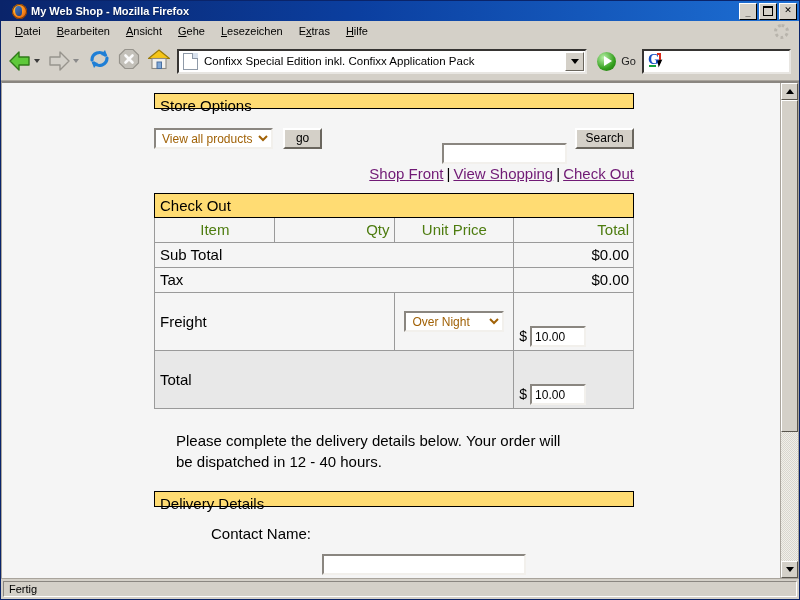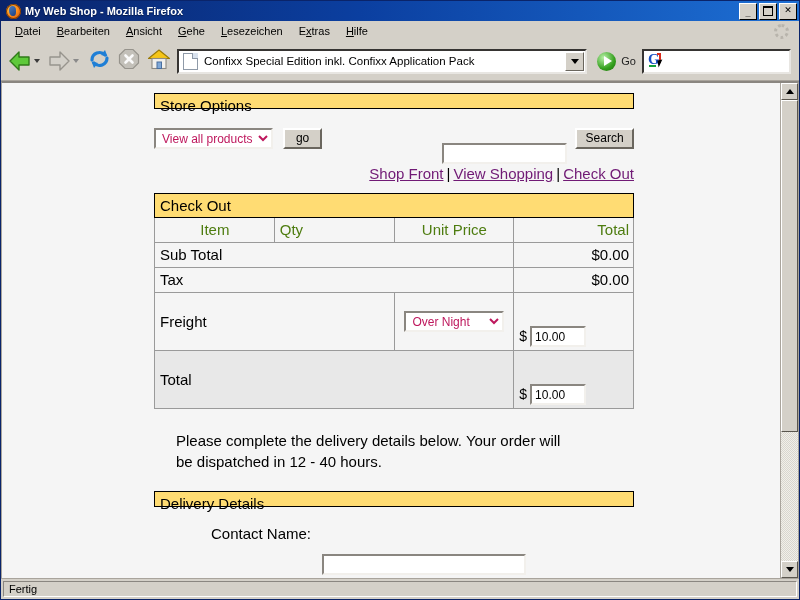--- a/index.html
+++ b/index.html
@@ -16,21 +16,21 @@
     border: 1px solid #0a246a;
     box-sizing: border-box;
     display: flex; flex-direction: column;
   }
 
   
   .titlebar {
     height: 20px;
     background: linear-gradient(to right, #0a246a 0%, #0b3fa0 45%, #1d6fd4 100%);
     display: flex; align-items: center;
-    padding: 0 2px 0 5px;
+    padding: 0 2px 0 11px;
     flex: 0 0 auto;
   }
   .tb-icon {
     width: 15px; height: 15px;
     margin-right: 4px;
     position: relative;
     border-radius: 50%;
     background: radial-gradient(circle at 35% 35%, #ffd24d 0%, #ff8c1a 45%, #c2410c 100%);
     box-shadow: inset 0 0 0 1px #7a3b05;
     flex: 0 0 auto;
@@ -296,21 +296,21 @@
   }
   select.win {
     font-family: "Liberation Sans", sans-serif;
     font-size: 12px;
     height: 21px;
     border: 2px solid;
     border-color: #8a8680 #f2f0ec #f2f0ec #8a8680;
     background: #fff;
     padding: 1px 2px;
     box-sizing: border-box;
-    color: #be185d;
+    color: #a16207;
   }
   .sel-prod { width: 128px; }
   button.win, .winbtn {
     font-family: "Liberation Sans", sans-serif;
     font-size: 12px;
     background: #d4d0c8;
     border: 2px solid;
     border-color: #fff #6a665e #6a665e #fff;
     padding: 1px 6px;
     height: 21px;
@@ -368,21 +368,21 @@
     border-bottom: 1px solid #000;
     font-size: 15px;
     padding: 2px 0 3px 5px;
     height: 24px;
   }
   table.checkout tr.head-row th {
     color: #4d7c0f;
     border-top: 1px solid #000;
   }
   .col-item  { width: 243px; }
-  .col-qty   { width: 36px;  text-align: left; }
+  .col-qty   { width: 36px;  text-align: right; }
   .col-unit  { width: 107px; text-align: center; }
   .col-total { width: 92px;  text-align: right; }
   td.amount { text-align: right; padding-right: 7px; }
   tr.total-row td { background: #e8e8e8; }
   .freight-cell { text-align: center; padding: 1px 2px; }
   .sel-freight {
     width: 100px; height: 20px; font-size: 12px;
   }
   .money-cell {
     text-align: left;

